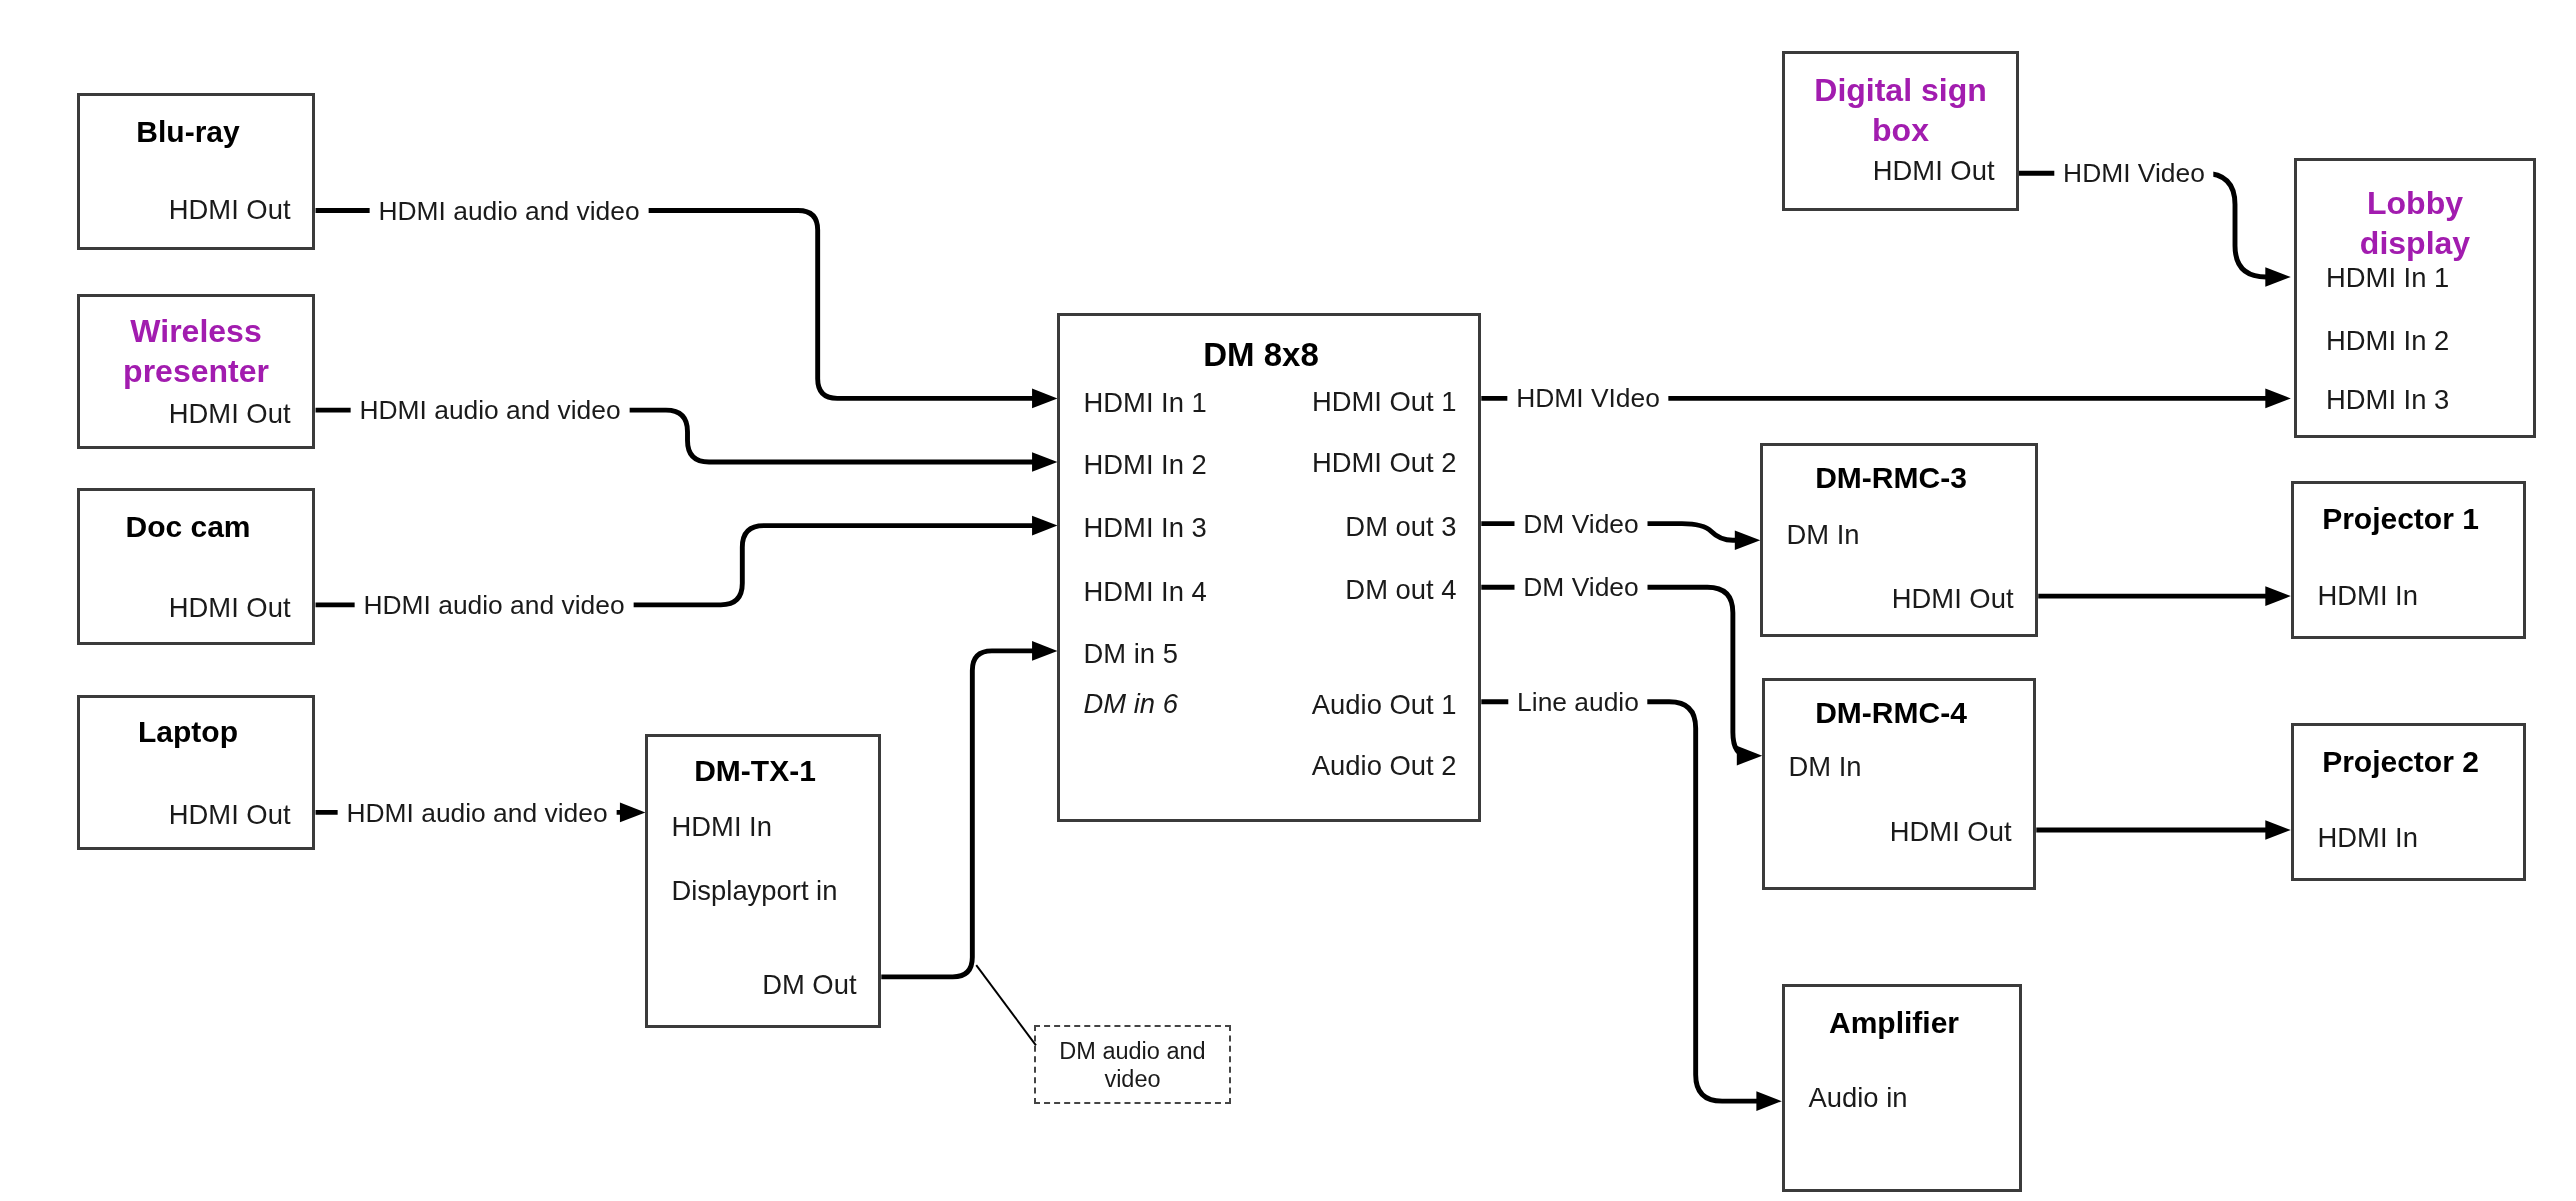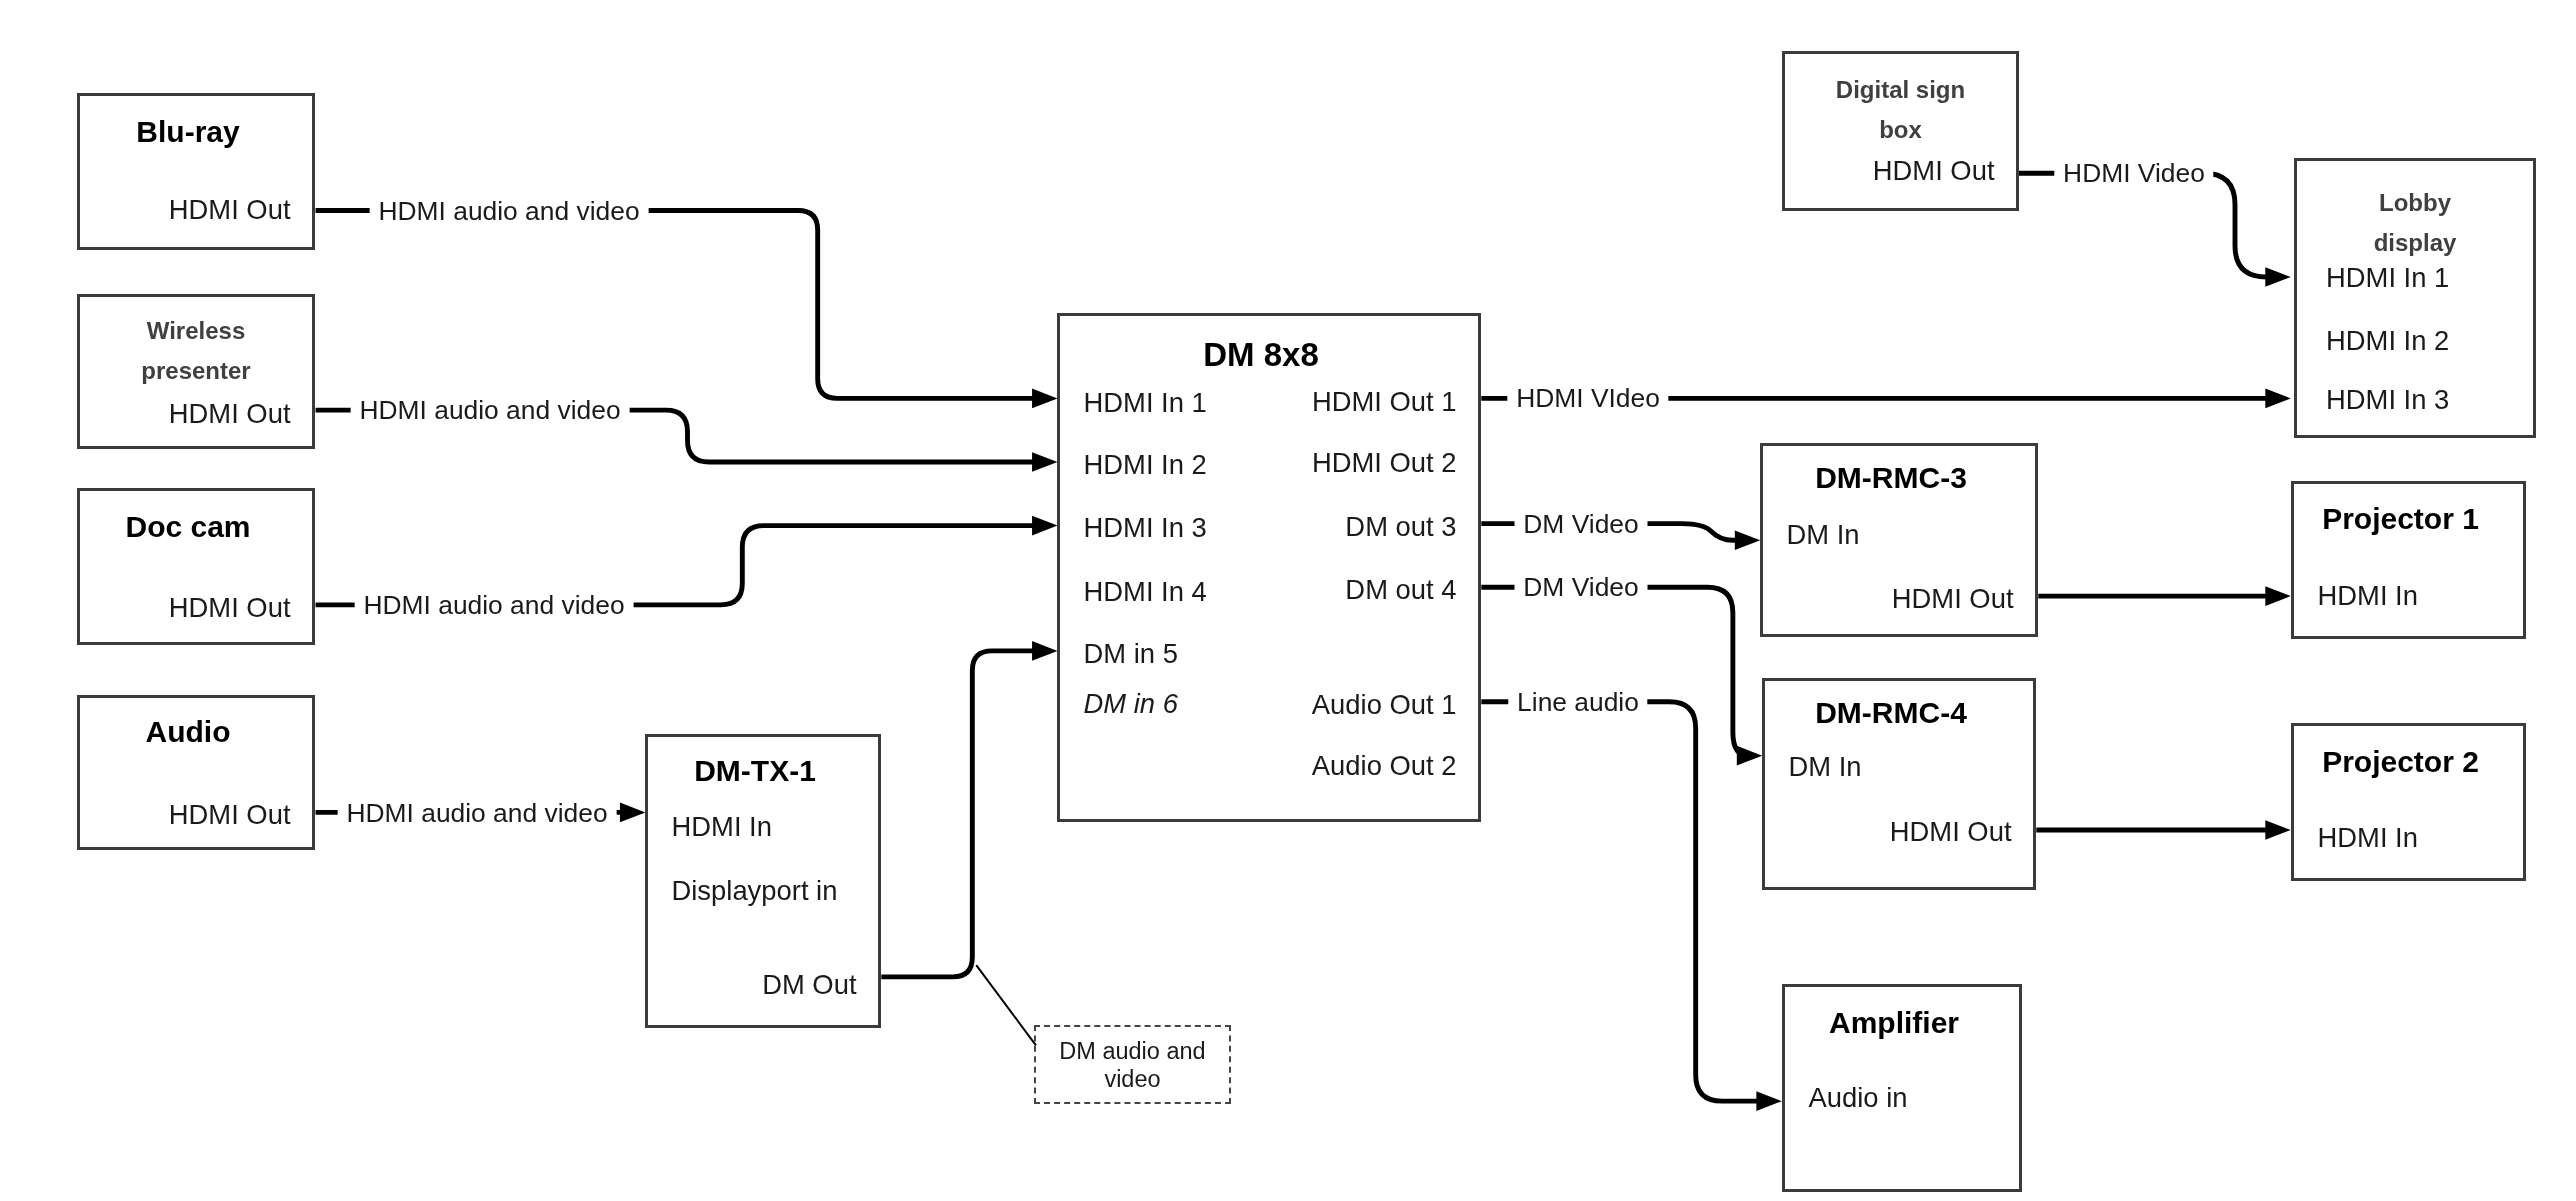--- a/index.html
+++ b/index.html
@@ -27,21 +27,21 @@
     text-align:center;
     font-weight:bold;
     font-size:30px;
     color:#000000;
     transform:translateY(-50%);
     line-height:40px;
     white-space:nowrap;
   }
   .title2{
     position:absolute;left:0;right:0;
-    text-align:center;font-weight:bold;font-size:24px;color:#404040;
+    text-align:center;font-weight:bold;font-size:32px;color:#a21caf;
     line-height:40px;white-space:nowrap;
   }
   .port{
     position:absolute;
     font-size:27.4px;
     color:#1a1a1a;
     transform:translateY(-50%);
     white-space:nowrap;
   }
   .pl{left:23.5px;}
@@ -169,21 +169,21 @@
     </div>
     <div class="port pr p1">HDMI Out</div>
   </div>
 
   <div class="node" id="doccam">
     <div class="title">Doc cam</div>
     <div class="port pr p1">HDMI Out</div>
   </div>
 
   <div class="node" id="laptop">
-    <div class="title">Audio</div>
+    <div class="title">Laptop</div>
     <div class="port pr p1">HDMI Out</div>
   </div>
 
   <div class="node" id="dmtx1">
     <div class="title">DM-TX-1</div>
     <div class="port pl p1">HDMI In</div>
     <div class="port pl p2">Displayport in</div>
     <div class="port pr p3">DM Out</div>
   </div>
 

